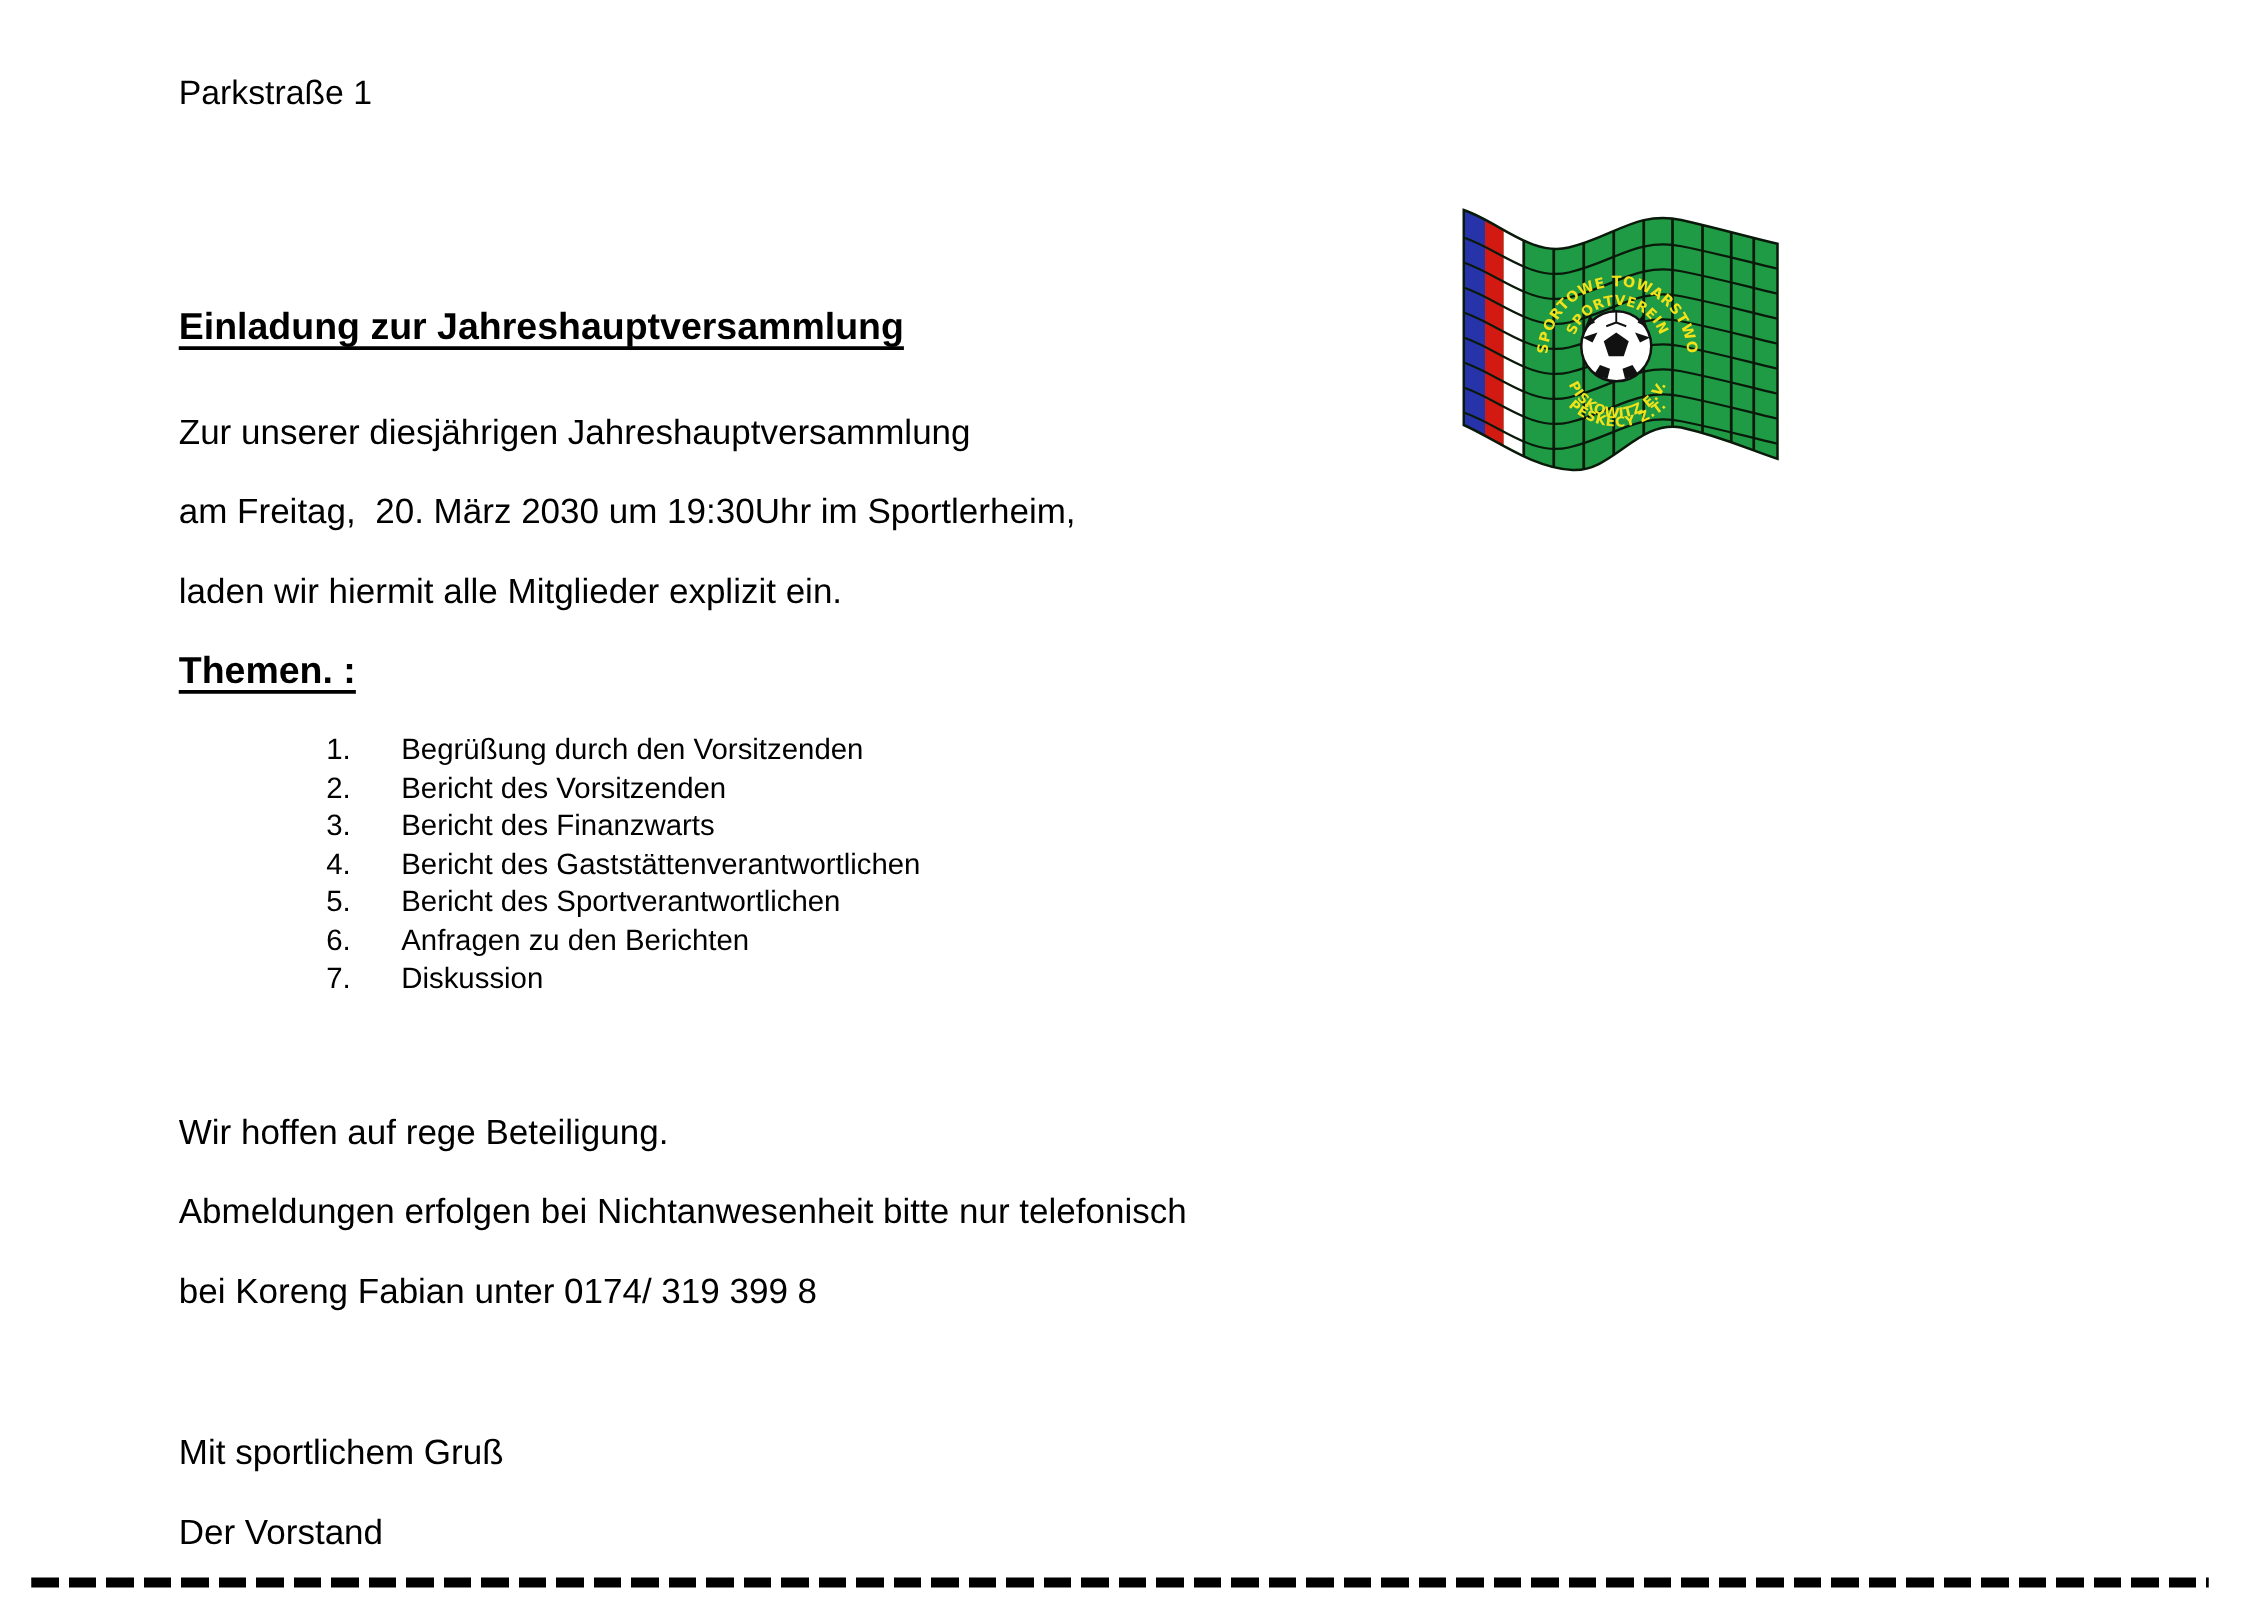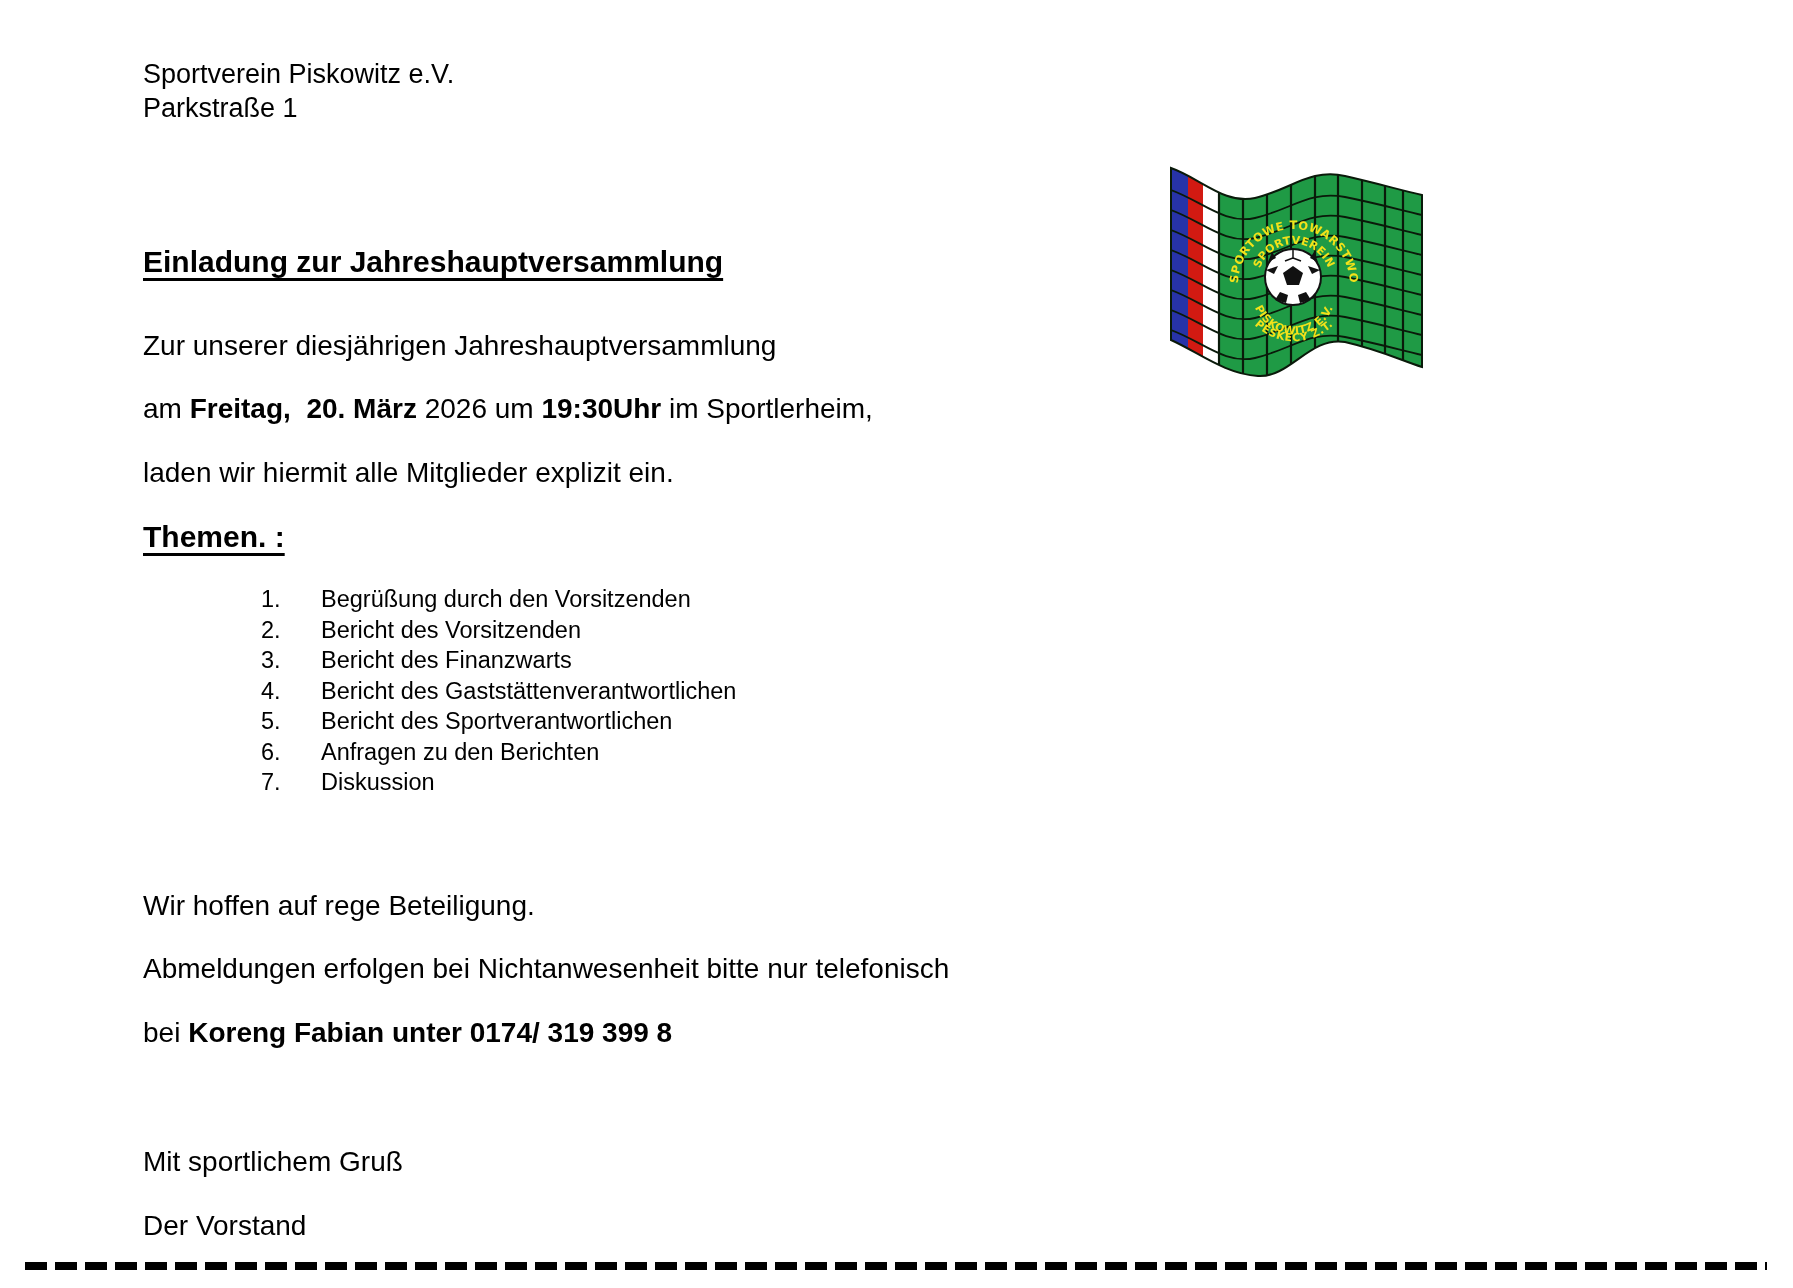--- a/index.html
+++ b/index.html
@@ -33,21 +33,21 @@
     text-decoration: underline;
     text-decoration-thickness: 3px;
     text-underline-offset: 6px;
   }
 
   .body-line {
     left: 143px;
     font-size: 28px;
     line-height: 36px;
   }
-  .body-line b { font-weight: bold; margin-top: 46px; }
+  .body-line b { font-weight: normal; margin-top: 46px; }
 
   .themen {
     left: 143px;
     top: 520px;
     font-size: 30px;
     font-weight: bold;
     text-decoration: underline;
     text-decoration-thickness: 3px;
     text-underline-offset: 6px;
   }
@@ -80,21 +80,20 @@
       #000000 22px,
       transparent 22px,
       transparent 30px
     );
   }
 </style>
 </head>
 <body>
 
 <div class="abs address">
-  <div>Sportverein Piskowitz e.V.</div>
   <div>Parkstraße 1</div>
 </div>
 
 <div class="abs logo">
   <svg width="270" height="225" viewBox="1165 160 270 225" xmlns="http://www.w3.org/2000/svg">
     <defs>
       <clipPath id="flagClip">
         <path d="M1171 168 C1200 178, 1225 205, 1255 198 C1290 190, 1310 168, 1345 176 C1380 184, 1400 190, 1422 195 L1422 367 C1400 360, 1380 350, 1345 342 C1310 336, 1290 378, 1258 376 C1225 374, 1198 352, 1171 340 Z"></path>
       </clipPath>
       <path id="arcTop" d="M1238 285 A56 56 0 0 1 1350 285"></path>
@@ -154,21 +153,21 @@
 
     <path d="M1171 168 C1200 178, 1225 205, 1255 198 C1290 190, 1310 168, 1345 176 C1380 184, 1400 190, 1422 195 L1422 367 C1400 360, 1380 350, 1345 342 C1310 336, 1290 378, 1258 376 C1225 374, 1198 352, 1171 340 Z" fill="none" stroke="#0a1a0a" stroke-width="2"></path>
   </svg>
 </div>
 
 <div class="abs title">Einladung zur Jahreshauptversammlung</div>
 
 <div class="abs body-line" style="top:328px;">Zur unserer diesjährigen Jahreshauptversammlung</div>
 
 <div class="abs body-line" style="top:391px;">
-  <span>am </span><b>Freitag,</b><span style="white-space:pre;">  </span><b>20. März</b><span style="white-space:pre;"> 2026 um </span><b>19:30Uhr</b><span style="white-space:pre;"> im Sportlerheim,</span>
+  <span>am </span><b>Freitag,</b><span style="white-space:pre;">  </span><b>20. März</b><span style="white-space:pre;"> 2030 um </span><b>19:30Uhr</b><span style="white-space:pre;"> im Sportlerheim,</span>
 </div>
 
 <div class="abs body-line" style="top:455px;">laden wir hiermit alle Mitglieder explizit ein.</div>
 
 <div class="abs themen">Themen. :</div>
 
 <div class="abs agenda">
   <div class="agenda-item">
     <span class="agenda-num">1.</span>
     <span class="agenda-text">Begrüßung durch den Vorsitzenden</span>

